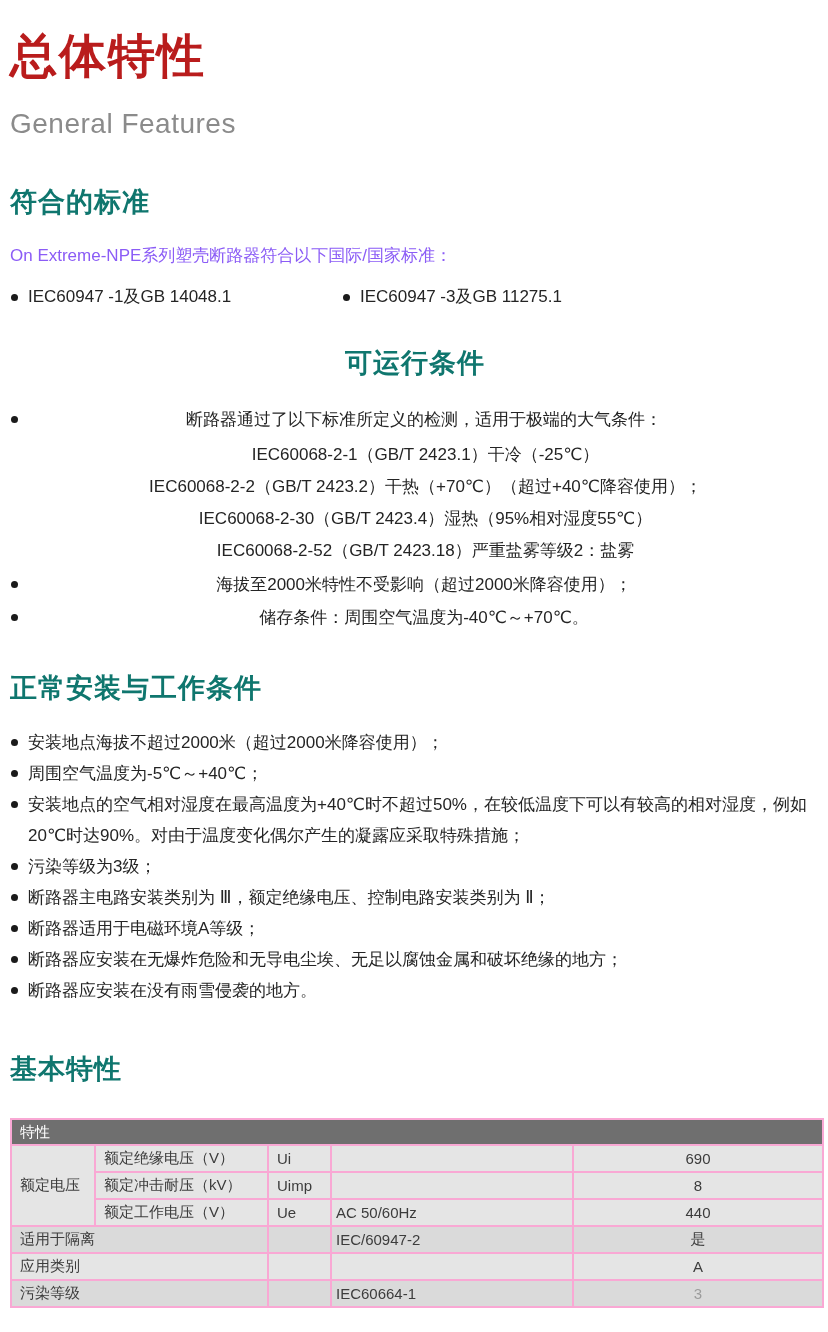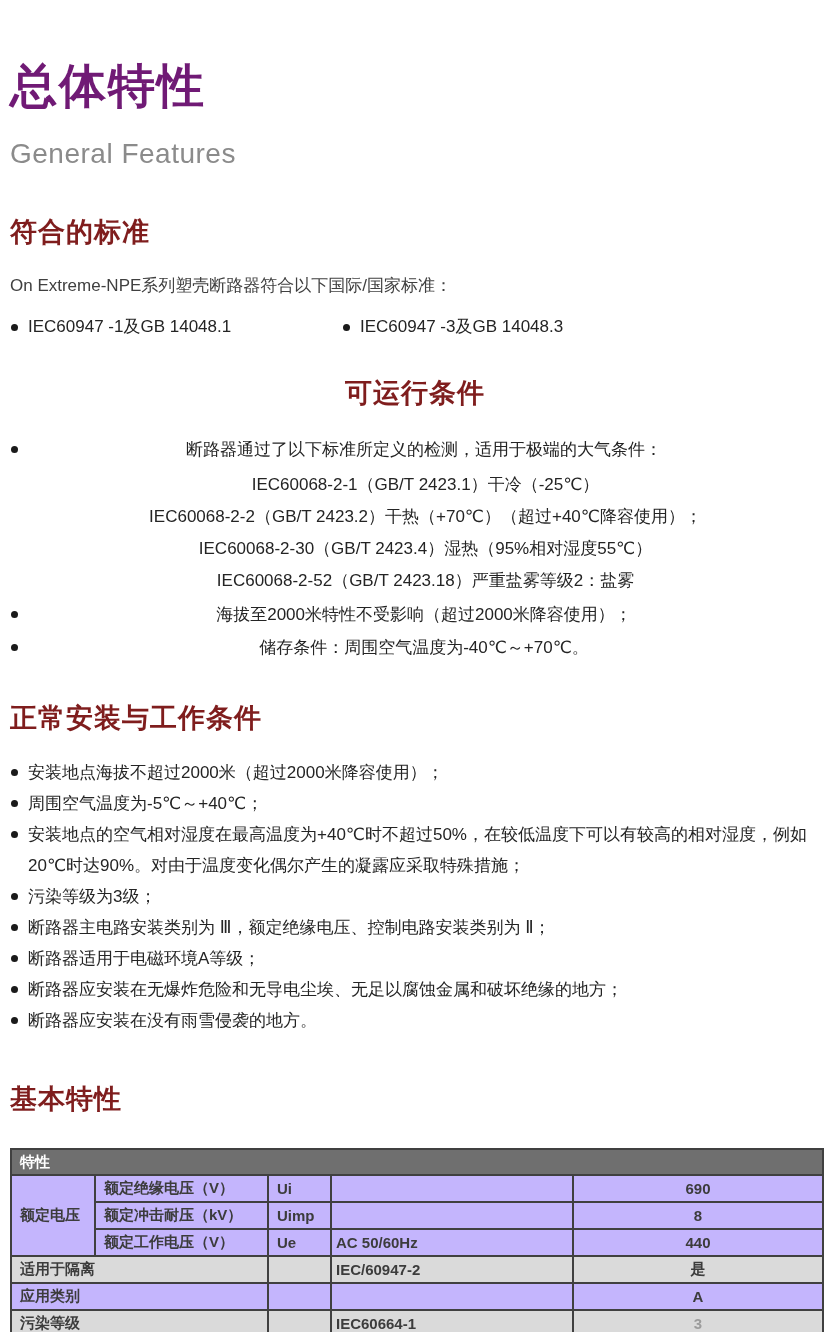--- a/index.html
+++ b/index.html
@@ -9,50 +9,49 @@
     font-family: "Liberation Sans", "DejaVu Sans", sans-serif;
     color: #242424;
     overflow: hidden;
     position: relative;
   }
   .page { padding: 30px 8px 0 10px; }
 
   .page-title {
     font-size: 47px;
     font-weight: bold;
-    color: #701a75;
+    color: #b91c1c;
     letter-spacing: 2px;
     line-height: 52px;
-    margin-top: 30px;
   }
   .page-subtitle {
     margin-top: 27px;
     font-size: 28px;
     color: #8b8b8b;
     letter-spacing: 0.5px;
     line-height: 30px;
   }
 
   .sec-heading {
     font-size: 27px;
     font-weight: bold;
-    color: #7f1d1d;
+    color: #0f766e;
     letter-spacing: 1px;
     line-height: 30px;
   }
   .sec-standards   { margin-top: 48px; }
   .sec-operating   { margin-top: 36px; text-align: center; }
   .sec-install     { margin-top: 40px; }
   .sec-basic       { margin-top: 48px; }
 
   .intro-text {
     margin-top: 29px;
     font-size: 17px;
     line-height: 20px;
-    color: #404040;
+    color: #8b5cf6;
   }
 
   ul { list-style: none; }
   .bullet {
     position: relative;
     padding-left: 18px;
     font-size: 17px;
     line-height: 31px;
     color: #242424;
   }
@@ -86,54 +85,54 @@
 
   .feature-table {
     margin-top: 34px;
     width: 812px;
     border-collapse: collapse;
     table-layout: fixed;
     font-size: 15px;
     color: #3c3c3c;
   }
   .feature-table th, .feature-table td {
-    border: 2px solid #404040;
+    border: 2px solid #f9a8d4;
     height: 27px;
     padding: 0 8px;
-    font-weight: bold;
+    font-weight: normal;
     text-align: left;
     overflow: hidden;
     white-space: nowrap;
   }
   .feature-table th.t-head {
     background: #6f6f6f;
     color: #ffffff;
     height: 26px;
     font-size: 15px;
   }
-  tr.row-light td { background: #c4b5fd; }
+  tr.row-light td { background: #e5e5e5; }
   tr.row-dark  td { background: #dadada; }
   .feature-table .cell-value { text-align: center; }
   .feature-table .cell-cond  { padding-left: 4px; }
   .feature-table .muted { color: #9c9c9c; }
 </style>
 </head>
 <body>
 
 <div class="page">
 
   <h1 class="page-title">总体特性</h1>
   <div class="page-subtitle">General Features</div>
 
   <section class="sec-standards">
     <h2 class="sec-heading">符合的标准</h2>
     <p class="intro-text">On Extreme-NPE系列塑壳断路器符合以下国际/国家标准：</p>
     <ul class="std-grid">
       <li class="bullet">IEC60947 -1及GB 14048.1</li>
-      <li class="bullet">IEC60947 -3及GB 14048.3</li>
+      <li class="bullet">IEC60947 -3及GB 11275.1</li>
     </ul>
   </section>
 
   <section class="sec-operating">
     <h2 class="sec-heading">可运行条件</h2>
     <ul>
       <li class="bullet op-first">断路器通过了以下标准所定义的检测，适用于极端的大气条件：</li>
     </ul>
     <ul class="sub-list">
       <li class="sub-item">IEC60068-2-1（GB/T 2423.1）干冷（-25℃）</li>

